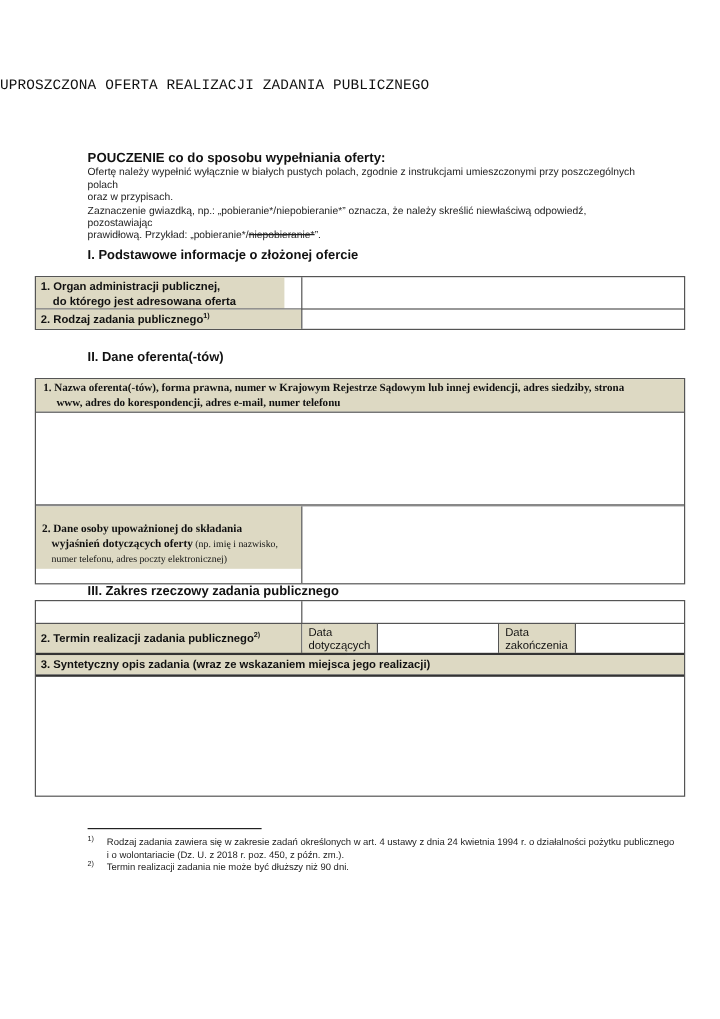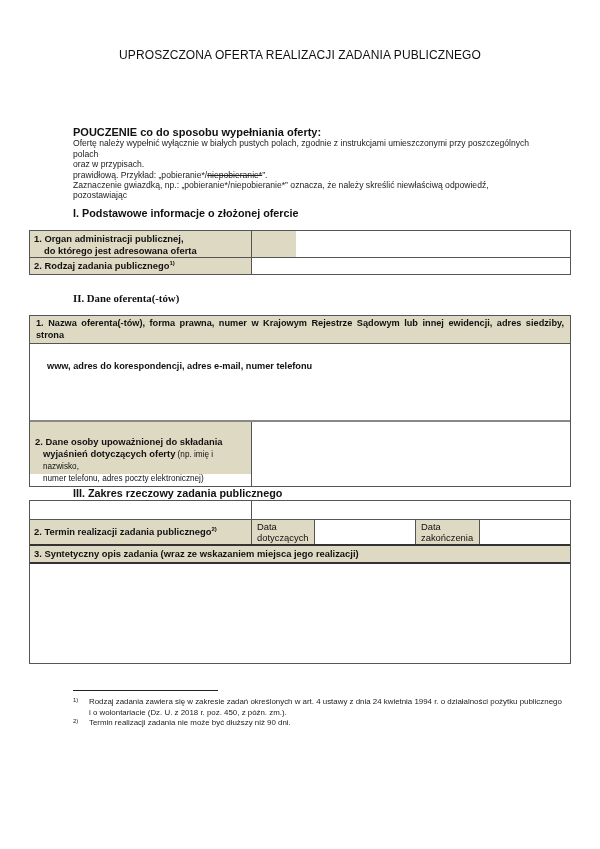--- a/index.html
+++ b/index.html
@@ -1,30 +1,30 @@
 <!DOCTYPE html>
 <html><head>
 <meta charset="utf-8">
 <style>
   * { box-sizing: border-box; margin: 0; padding: 0; }
   html, body { width: 600px; height: 849px; background: #ffffff; }
   body { position: relative; font-family: "Liberation Sans", sans-serif; color: #111; overflow: hidden; }
 
   .title {
-    position: absolute; top: 48px; left: 0; width: 600px;
-    text-align: center; font-size: 12px; letter-spacing: 0.1px; color: #111;
+    position: absolute; top: 64px; left: 0; width: 600px;
+    font-size: 12px; letter-spacing: 0.1px; color: #111; font-family: Liberation Mono, monospace;
   }
 
   .pouczenie { position: absolute; top: 127px; left: 73px; width: 460px; font-size: 8.6px; line-height: 10.4px; color: #222; }
   .pouczenie .head { font-weight: bold; font-size: 11px; margin-bottom: 1px; color: #111; }
   .pouczenie .strike { text-decoration: line-through; }
 
   .section-title { position: absolute; font-weight: bold; font-size: 10.8px; color: #111; }
   #sec1 { top: 207px; left: 73px; }
-  #sec2 { top: 292px; left: 73px; font-family: Liberation Serif, serif; }
+  #sec2 { top: 292px; left: 73px; }
   #sec3 { top: 487px; left: 73px; }
 
   .tbl { position: absolute; border: 1.5px solid #555; background: #fff; }
   .cell { position: absolute; font-size: 9.4px; line-height: 11.5px; color: #111; }
   .shade { background: #ddd9c3; }
   .bold { font-weight: bold; }
   .vline { position: absolute; background: #555; width: 1.3px; }
   .hline { position: absolute; background: #555; height: 1.3px; }
   .sup { font-size: 6px; vertical-align: super; line-height: 0; }
   .small { font-weight: normal; font-size: 8.2px; }
@@ -36,46 +36,46 @@
 </style>
 </head>
 <body>
 
 <div class="title">UPROSZCZONA OFERTA REALIZACJI ZADANIA PUBLICZNEGO</div>
 
 <div class="pouczenie">
   <div class="head">POUCZENIE co do sposobu wypełniania oferty:</div>
   <div>Ofertę należy wypełnić wyłącznie w białych pustych polach, zgodnie z instrukcjami umieszczonymi przy poszczególnych polach</div>
   <div>oraz w przypisach.</div>
+  <div>Zaznaczenie gwiazdką, np.: „pobieranie*/niepobieranie*” oznacza, że należy skreślić niewłaściwą odpowiedź, pozostawiając</div>
   <div><span>prawidłową. Przykład: „pobieranie*/</span><span class="strike">niepobieranie*</span><span>”.</span></div>
-  <div>Zaznaczenie gwiazdką, np.: „pobieranie*/niepobieranie*” oznacza, że należy skreślić niewłaściwą odpowiedź, pozostawiając</div>
 </div>
 
 <div class="section-title" id="sec1">I. Podstawowe informacje o złożonej ofercie</div>
 
 <div class="tbl" style="top:230px; left:29px; width:542px; height:45px;">
-  <div class="cell shade bold" style="left:0; top:0; width:266px; height:26px; padding:2px 4px;">
+  <div class="cell shade bold" style="left:0; top:0; width:207px; height:26px; padding:2px 4px;">
     <div>1. Organ administracji publicznej,</div>
     <div style="padding-left:10px;">do którego jest adresowana oferta</div>
   </div>
   <div class="cell" style="left:222px; top:0; width:318px; height:26px;"></div>
   <div class="hline" style="left:0; top:26px; width:540px;"></div>
   <div class="cell shade bold" style="left:0; top:27px; width:221px; height:16px; padding:2px 4px;">
     <span>2. Rodzaj zadania publicznego</span><span class="sup">1)</span>
   </div>
   <div class="cell" style="left:222px; top:27px; width:318px; height:16px;"></div>
   <div class="vline" style="left:221px; top:0; height:43px;"></div>
 </div>
 
 <div class="section-title" id="sec2">II. Dane oferenta(-tów)</div>
 
-<div class="tbl" style="top:315px; left:29px; width:542px; height:172px;">
+<div class="tbl" style="top:315px; left:29px; width:542px; height:172px;font-family:Liberation Serif, serif;">
   <div class="cell shade bold" style="left:0; top:0; width:540px; height:27px; padding:2px 6px; text-align:justify;">
     <div style="font-size:9.2px;">1. Nazwa oferenta(-tów), forma prawna, numer w Krajowym Rejestrze Sądowym lub innej ewidencji, adres siedziby, strona</div>
-    <div style="padding-left:11px; font-size:9.2px;margin-top:20px;">www, adres do korespondencji, adres e-mail, numer telefonu</div>
+    <div style="padding-left:11px; font-size:9.2px;">www, adres do korespondencji, adres e-mail, numer telefonu</div>
   </div>
   <div class="hline" style="left:0; top:27px; width:540px;"></div>
   <div class="cell" style="left:0; top:28px; width:540px; height:76px;"></div>
   <div class="hline" style="left:0; top:104px; width:540px; background:#888; height:2px;"></div>
   <div class="cell shade" style="left:0; top:106px; width:221px; height:52px; padding:14px 5px 0 5px;">
     <div class="bold">2. Dane osoby upoważnionej do składania</div>
     <div style="padding-left:8px;"><span class="bold">wyjaśnień dotyczących oferty</span><span class="small"> (np. imię i nazwisko,</span></div>
     <div class="small" style="padding-left:8px;">numer telefonu, adres poczty elektronicznej)</div>
   </div>
   <div class="vline" style="left:221px; top:106px; height:64px;"></div>

